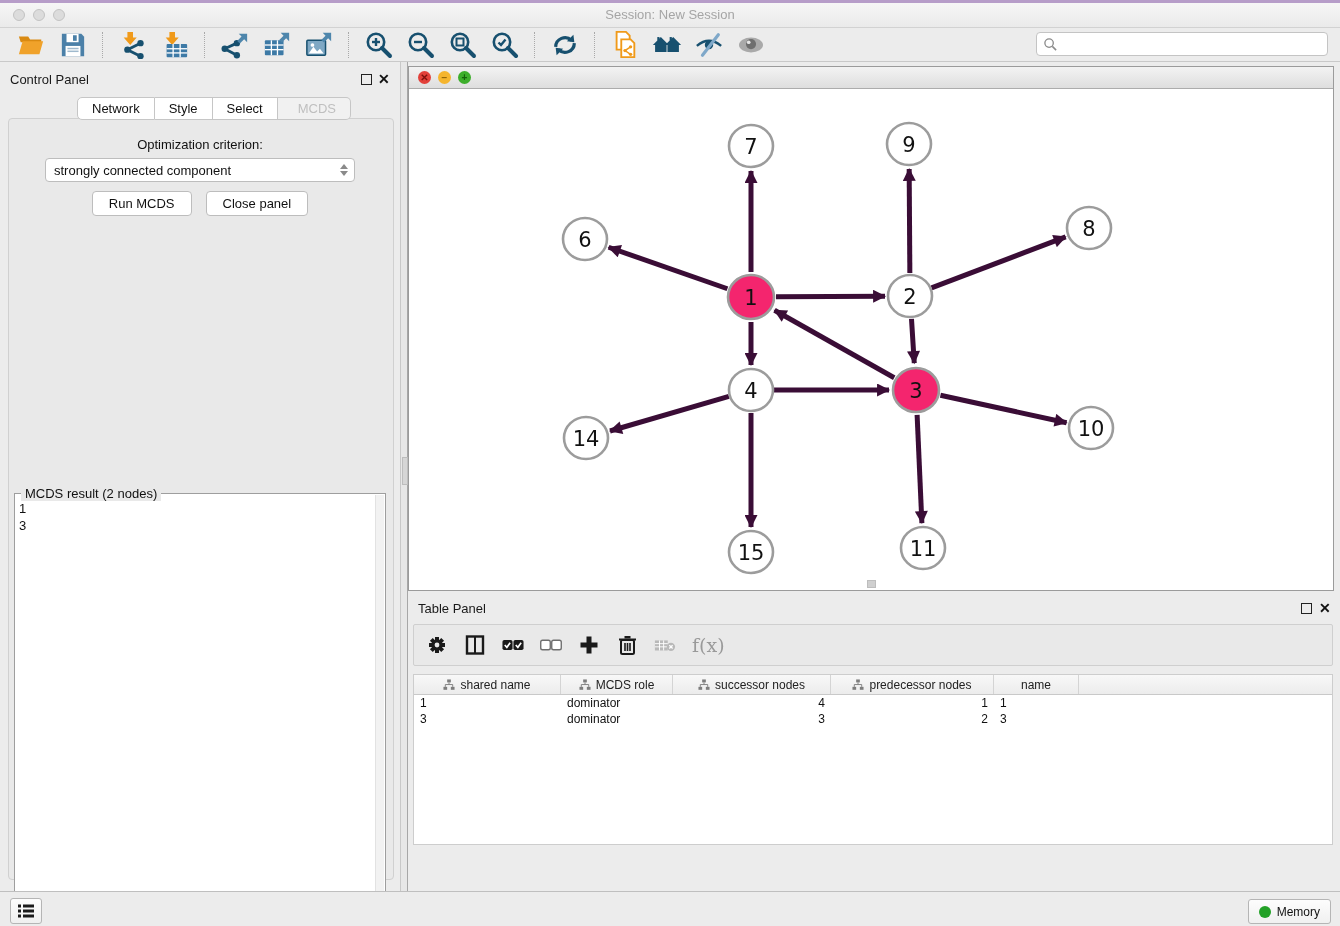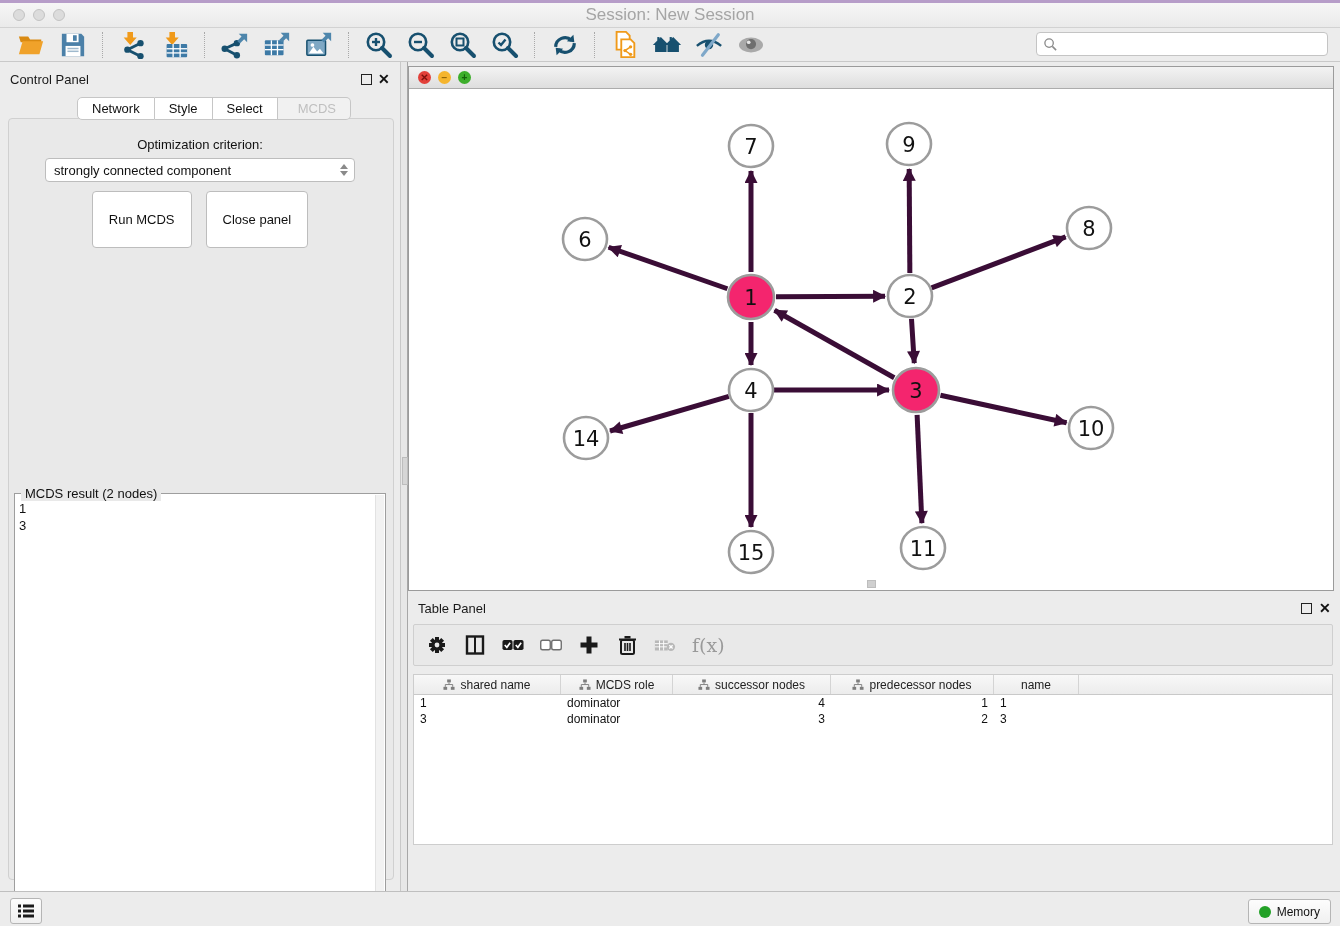--- a/index.html
+++ b/index.html
@@ -1,21 +1,21 @@
 <!DOCTYPE html>
 <html><head>
 <meta charset="utf-8">
 <style>
   html,body{margin:0;padding:0;background:#ECECEC;font-family:"Liberation Sans",sans-serif;}
   #app{position:relative;width:1340px;height:926px;background:#ECECEC;overflow:hidden;}
   .abs{position:absolute;}
   
   #desktop-edge{left:0;top:0;width:1340px;height:3px;background:#B79DC9;}
   #titlebar{left:0;top:3px;width:1340px;height:24px;background:linear-gradient(#F6F6F6,#EAEAEA);border-bottom:1px solid #D2D2D2;}
-  #titlebar .title{width:100%;text-align:center;line-height:24px;font-size:17px;color:#A5A5A5;}
+  #titlebar .title{width:100%;text-align:center;line-height:24px;font-size:13px;color:#A5A5A5;}
   .tl-dot{width:12px;height:12px;border-radius:50%;top:6px;background:#DCDCDC;border:1px solid #C3C3C3;box-sizing:border-box;}
   
   #toolbar{left:0;top:28px;width:1340px;height:34px;background:#ECECEC;border-bottom:1px solid #C9C9C9;display:flex;align-items:center;padding-left:10px;box-sizing:border-box;}
   .tb-icon{width:30px;height:30px;margin:0 6px;display:flex;align-items:center;justify-content:center;}
   .tb-sep{width:1px;height:26px;border-left:1px dotted #A9A9A9;margin:0 8px;}
   #search-wrap{position:absolute;right:12px;top:32px;width:292px;height:24px;background:#fff;border:1px solid #C4C4C4;border-radius:4px;display:flex;align-items:center;padding-left:6px;box-sizing:border-box;}
   #search-wrap input{border:none;outline:none;flex:1;font-size:12px;background:transparent;}
   
   #control-panel{left:0;top:62px;width:400px;height:829px;background:#ECECEC;}
   #cp-header{left:0;top:8px;width:400px;height:22px;padding-left:40px;}
@@ -26,21 +26,21 @@
   .seg{border:1px solid #C6C6C6;border-left:none;background:#fff;font-size:13px;color:#111;padding:0 14px;line-height:21px;}
   .seg.first{border-left:1px solid #C6C6C6;border-radius:5px 0 0 5px;}
   .seg.last{border-radius:0 5px 5px 0;}
   .seg.sel{background:#F1F1F1;color:#BFBFBF;padding-left:20px;}
   #cp-box{left:8px;top:56px;width:384px;height:760px;background:#E9E9E9;border:1px solid #D0D0D0;border-radius:4px;}
   #opt-label{left:0;top:75px;width:400px;text-align:center;font-size:13px;color:#111;}
   #opt-select{left:45px;top:96px;width:310px;height:24px;background:#fff;border:1px solid #BDBDBD;border-radius:4px;display:flex;align-items:center;box-sizing:border-box;padding-left:8px;font-size:13px;color:#111;}
   #opt-select .stepper{margin-left:auto;margin-right:6px;display:flex;flex-direction:column;gap:2px;}
   .tri-up{width:0;height:0;border-left:4px solid transparent;border-right:4px solid transparent;border-bottom:5px solid #8A8A8A;}
   .tri-dn{width:0;height:0;border-left:4px solid transparent;border-right:4px solid transparent;border-top:5px solid #8A8A8A;}
-  .cp-btn{height:23px;background:#fff;border:1px solid #BDBDBD;border-radius:4px;font-size:13px;color:#111;display:flex;align-items:center;justify-content:center;padding:16px 16px;}
+  .cp-btn{height:23px;background:#fff;border:1px solid #BDBDBD;border-radius:4px;font-size:13px;color:#111;display:flex;align-items:center;justify-content:center;padding:0 16px;}
   #btn-row{left:0;top:129px;width:400px;display:flex;justify-content:center;gap:14px;}
   #result-group{left:14px;top:431px;width:370px;height:440px;border:1px solid #9E9E9E;background:#fff;}
   #result-legend{position:absolute;left:6px;top:-8px;background:#E9E9E9;padding:0 4px;font-size:13px;color:#111;}
   #result-text{position:absolute;left:4px;top:6px;right:12px;bottom:4px;font-size:13px;color:#111;white-space:pre;line-height:17px;}
   #result-scroll{position:absolute;right:1px;top:1px;width:8px;bottom:1px;background:#F2F2F2;border-left:1px solid #E2E2E2;}
   
   #splitter{left:400px;top:62px;width:8px;height:829px;background:#E7E7E7;border-left:1px solid #C8C8C8;border-right:1px solid #A7A7A7;box-sizing:border-box;}
   #splitter .grip{position:absolute;left:1px;top:395px;width:4px;height:26px;background:#D6D6D6;border:1px solid #BDBDBD;}
   
   #net-window{left:408px;top:66px;width:926px;height:525px;border:1px solid #9B9B9B;background:#fff;box-sizing:border-box;}

